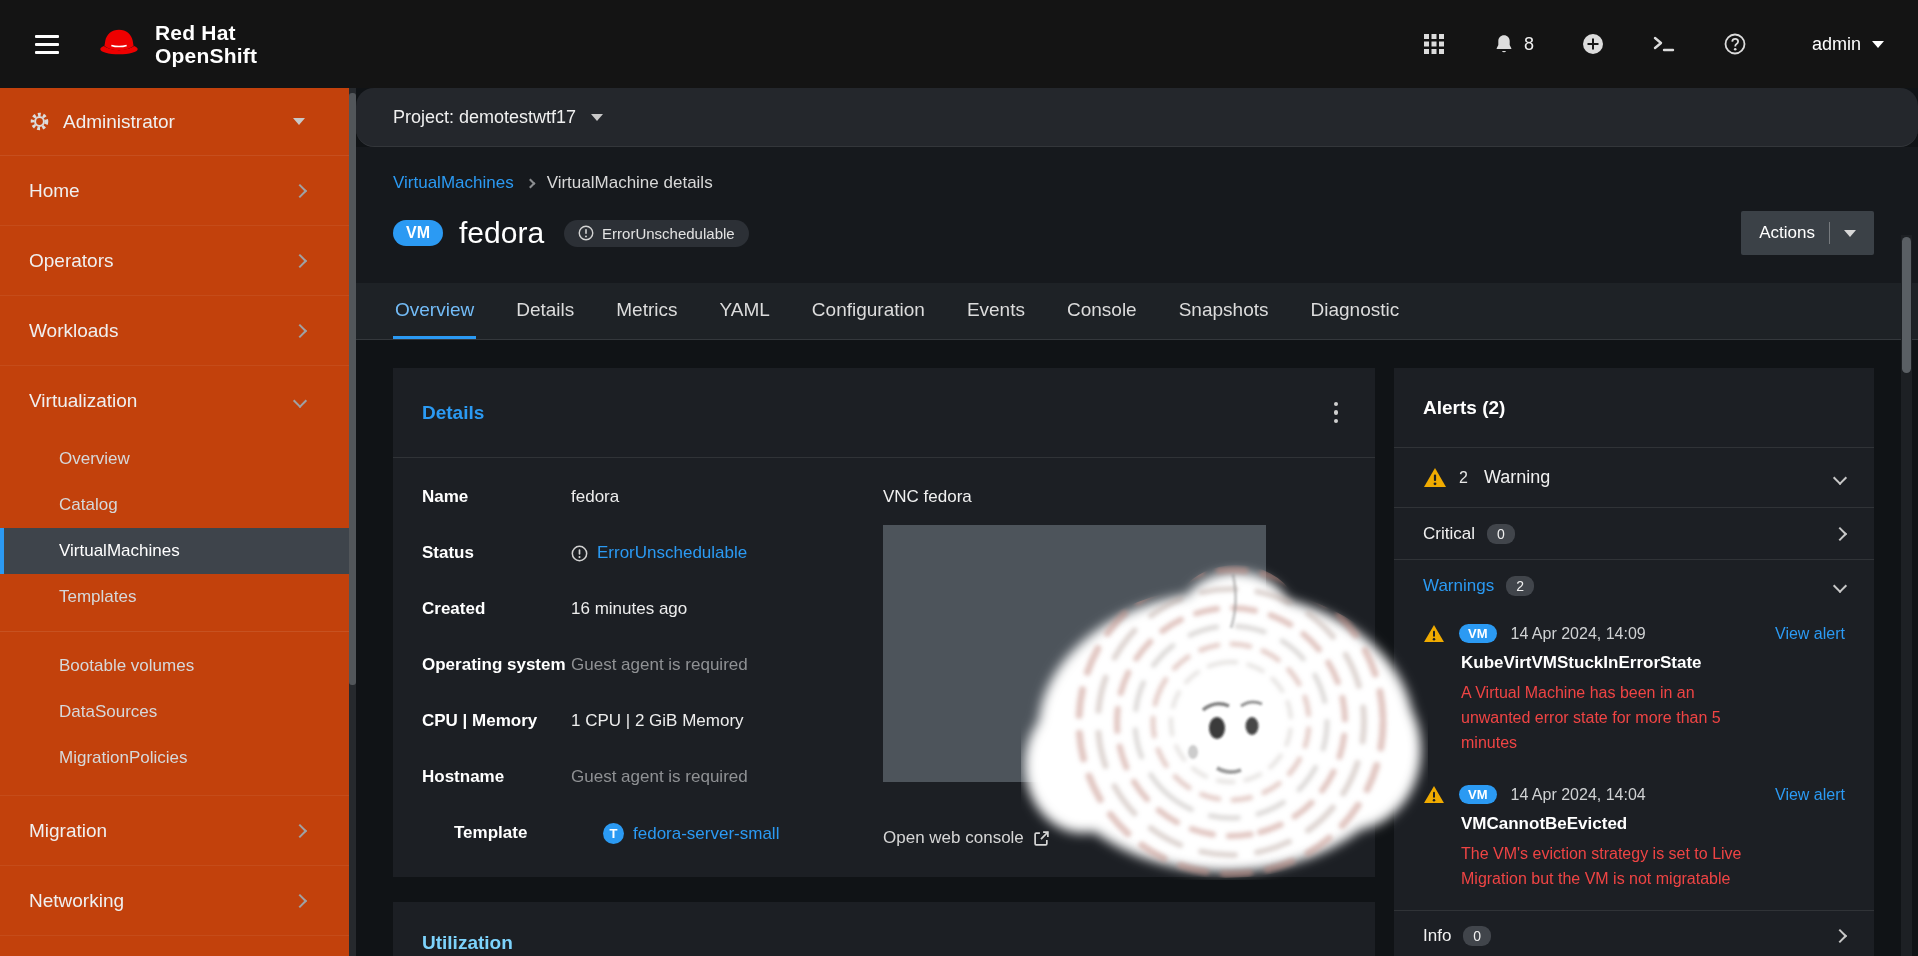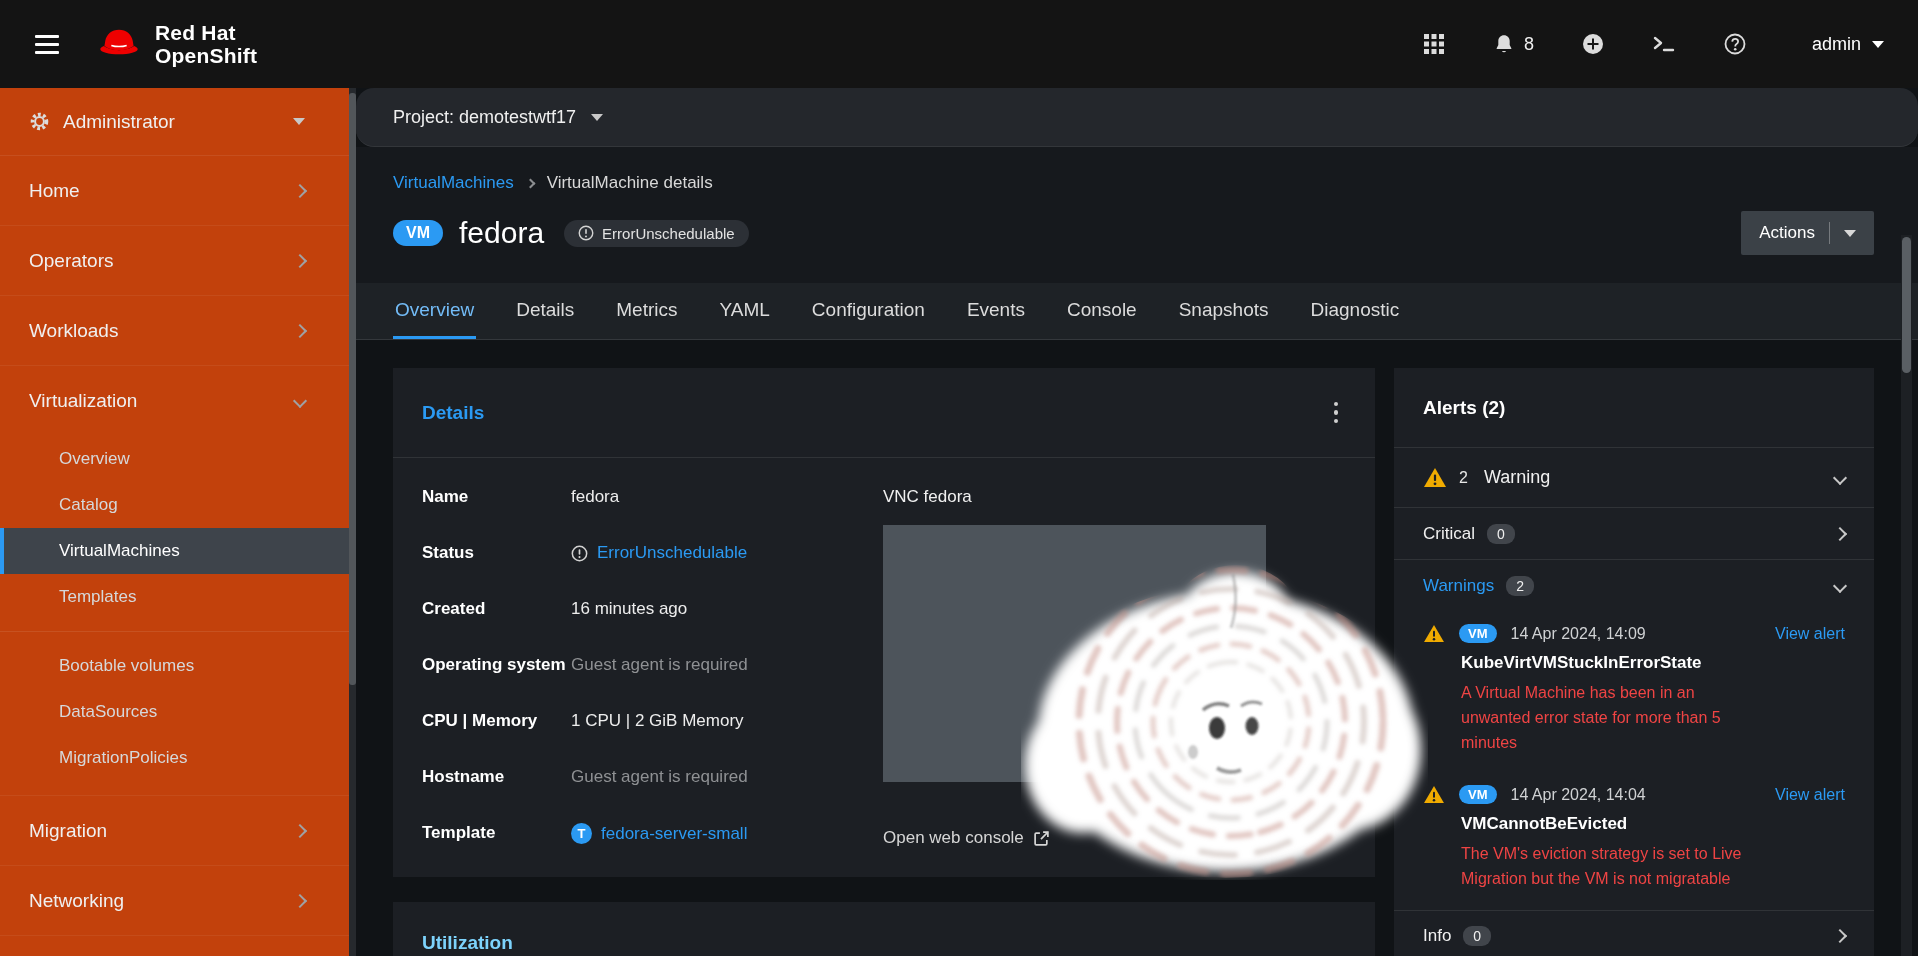--- a/index.html
+++ b/index.html
@@ -75,21 +75,21 @@
   .col-left { width:982px; flex:0 0 982px; }
   .col-right { flex:0 0 480px; width:480px; }
   .card { background:#1c1f24; }
   .card-head { display:flex; align-items:center; padding:0 29px; height:90px; border-bottom:1px solid rgba(255,255,255,.09); }
   .card-title-link { color:#2b9af3; font-weight:bold; font-size:19px; cursor:pointer; }
   .kebab { margin-left:auto; display:flex; flex-direction:column; gap:4px; padding:8px; }
   .kebab i { width:4.5px; height:4.5px; border-radius:50%; background:#cfcfcf; }
   .card-body { display:flex; padding:29px; }
   .fields { width:461px; flex:0 0 461px; }
   .field { display:flex; align-items:flex-start; margin-bottom:34px; font-size:17px; min-height:22px; }
-  .field:last-child { margin-bottom:0; }
+  .field:last-child { margin-bottom:0;margin-left:32px; }
   .f-label { width:149px; flex:0 0 149px; font-weight:bold; color:#fff; }
   .f-value { color:#ededed; display:flex; align-items:center; gap:9px; }
   .f-value.muted { color:#8f9194; }
   .t-badge { width:21px; height:21px; border-radius:50%; background:#2b9af3; color:#fff; font-size:13px;
     font-weight:bold; display:inline-flex; align-items:center; justify-content:center; }
   .vnc { flex:1; }
   .vnc-label { font-size:17px; margin-bottom:18px; color:#f0f0f0; }
   .vnc-screen { width:383px; height:257px; background:#4d545b; cursor:pointer; }
   .open-console { margin-top:46px; display:flex; align-items:center; gap:9px; color:#d6d6d6; font-size:17px; cursor:pointer; }
   .util-card { margin-top:25px; height:220px; }

